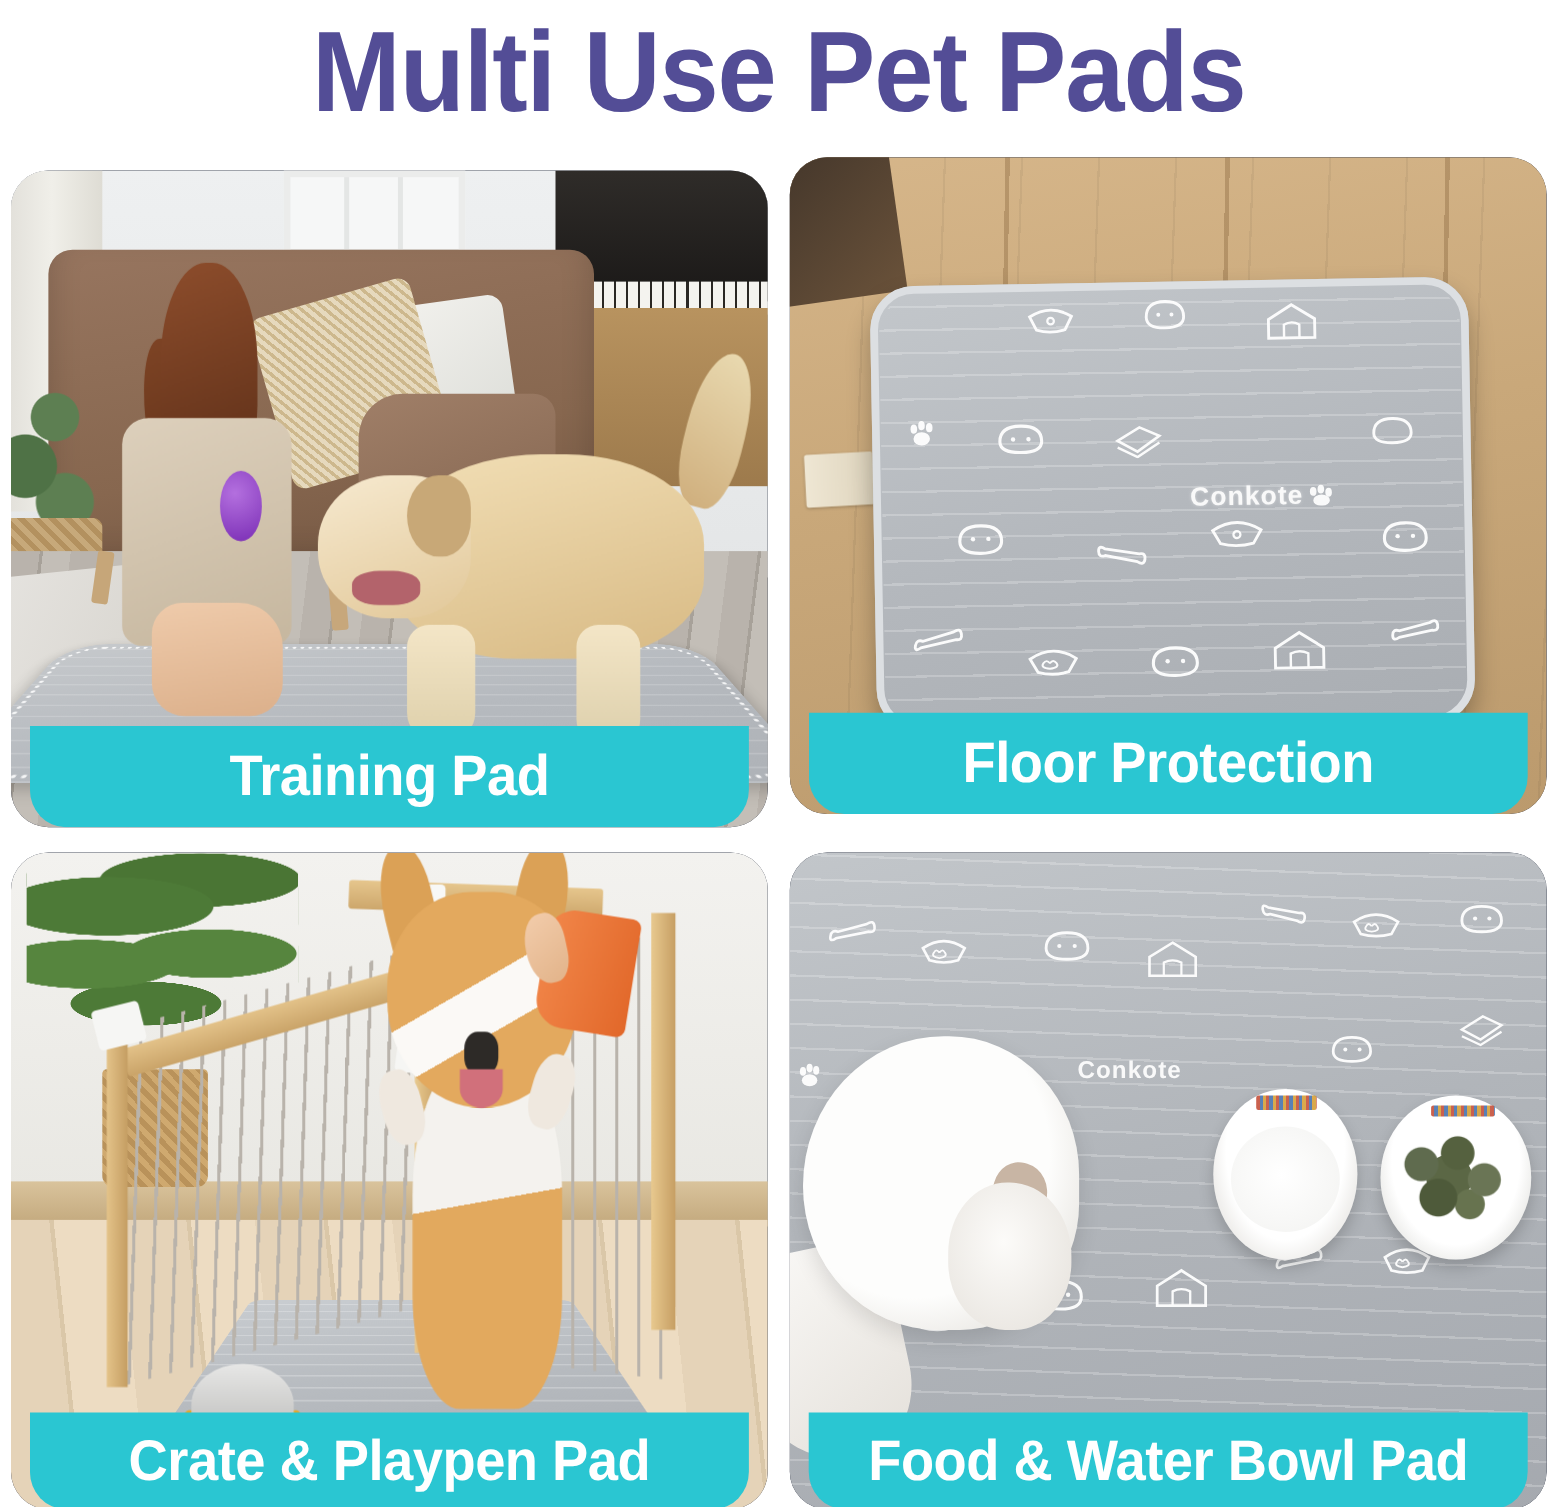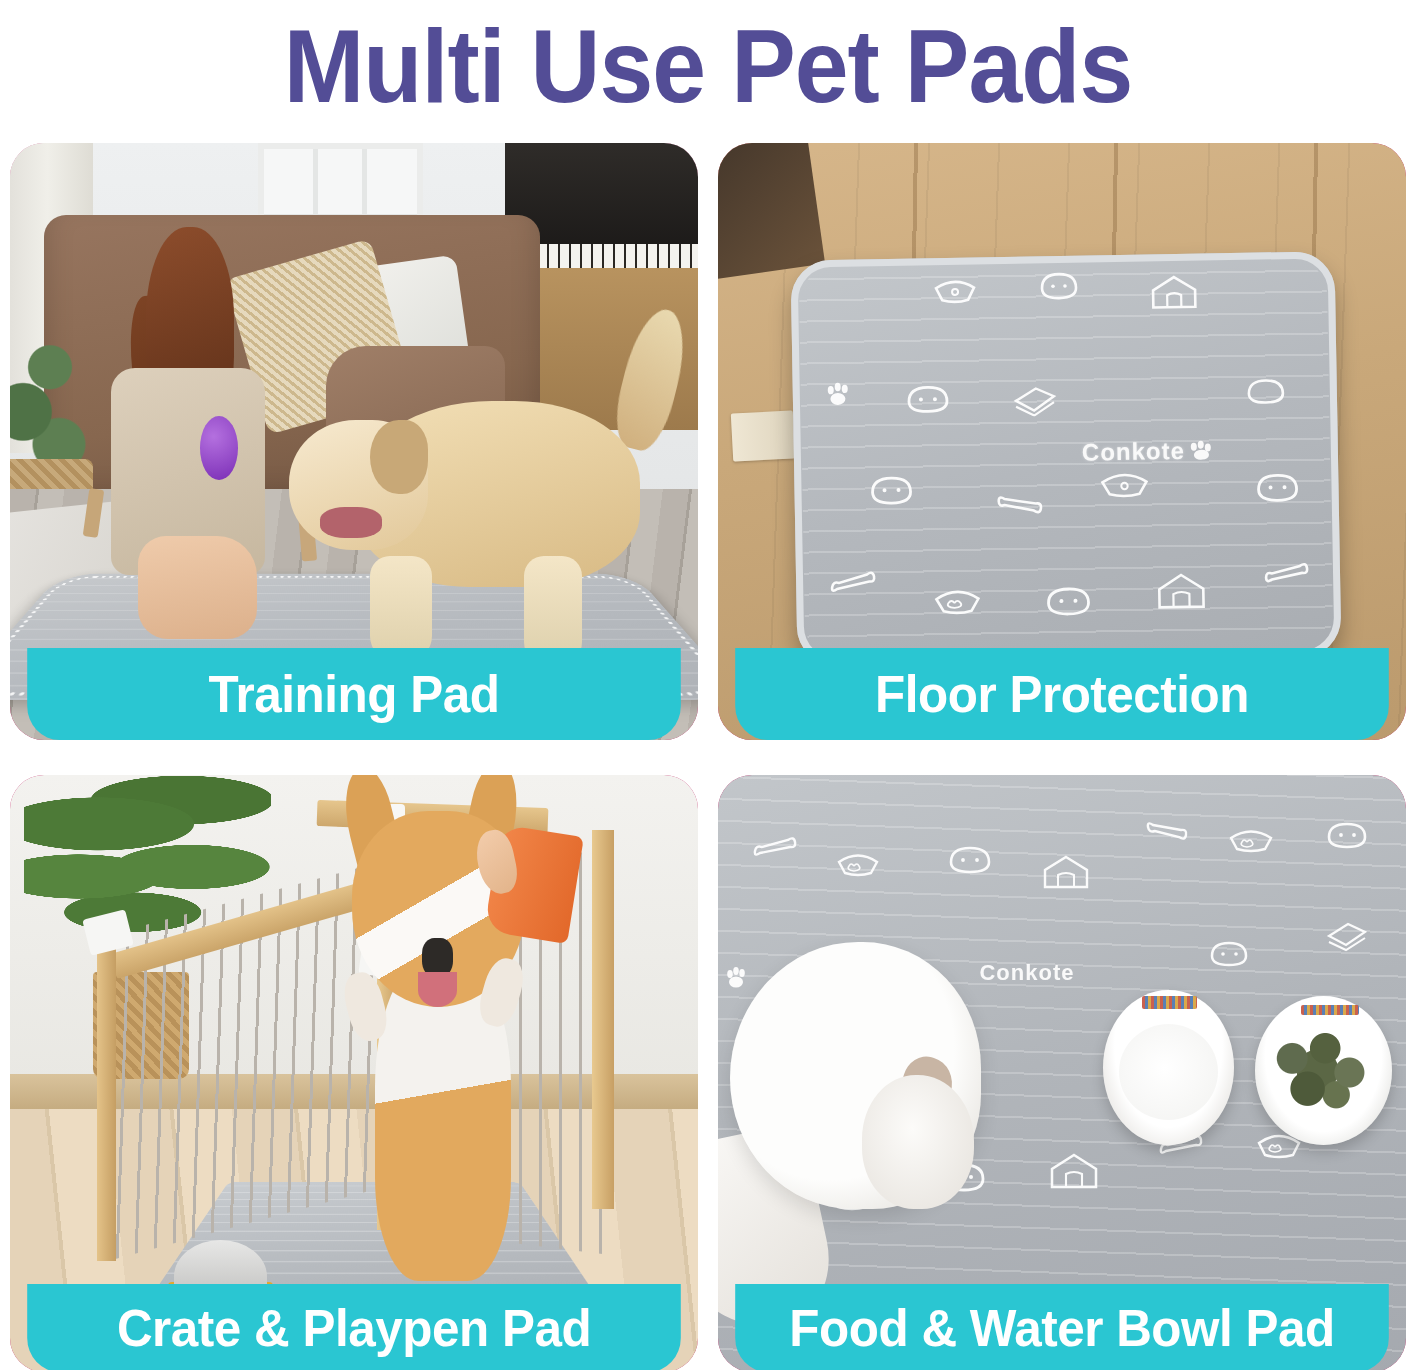--- a/index.html
+++ b/index.html
@@ -25,23 +25,23 @@
     user-select:none;
   }
 
   
   .grid{position:absolute;left:10px;top:143px;width:1396px;height:1227px;}
   .card{
     position:absolute;
     width:688px;height:597px;
     border-radius:34px;
     overflow:hidden;
-    background:#be185d;
+    background:#0f172a;
   }
-  .card.tl{left:0;top:0;}
+  .card.tl{left:0;top:12px;}
   .card.tr{left:708px;top:0;}
   .card.bl{left:0;top:632px;}
   .card.br{left:708px;top:632px;}
 
   .scene{position:absolute;inset:0;overflow:hidden;}
 
   
   .caption{
     position:absolute;left:0;bottom:0;width:100%;height:92px;
     background:#2ac6d2;

